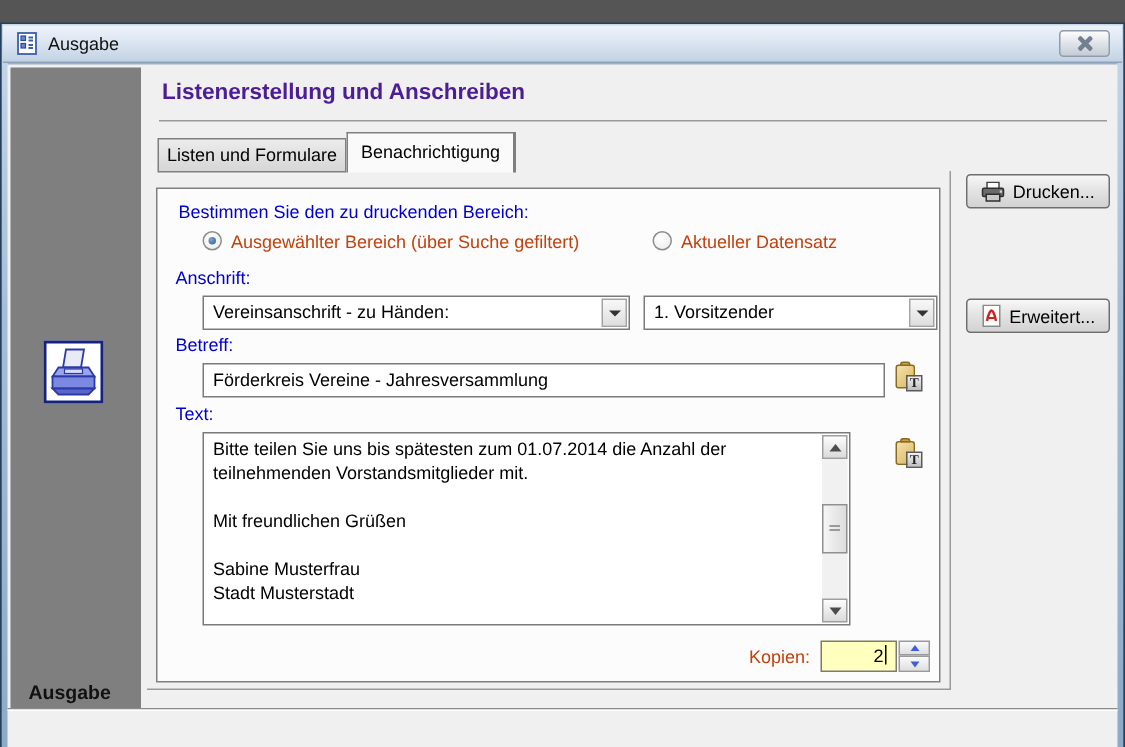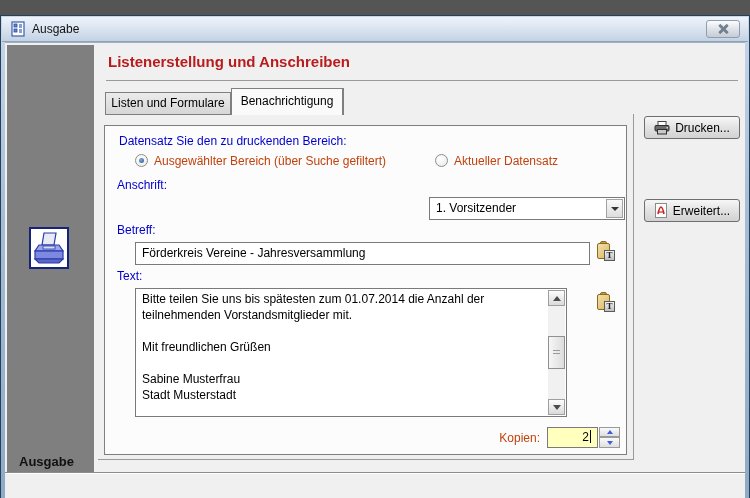--- a/index.html
+++ b/index.html
@@ -25,21 +25,21 @@
   .close-x::before,.close-x::after{content:"";position:absolute;left:4px;top:-1px;width:3px;height:12px;background:#72808f;border-radius:1px;}
   .close-x::before{transform:rotate(45deg);}
   .close-x::after{transform:rotate(-45deg);}
   
   .client{position:absolute;left:4px;right:4px;top:26px;bottom:5px;background:#f0f0f0;border-top:1px solid #9db0c4;}
   
   .sidebar{position:absolute;left:2px;top:2px;width:87px;height:427px;background:#7f7f7f;}
   .printer-tile{position:absolute;left:22px;top:182px;width:40px;height:42px;background:#fff;border:2px solid #15237d;}
   .sidebar-caption{position:absolute;left:12px;bottom:3px;font-weight:bold;font-size:13px;color:#111;}
   
-  .page-title{position:absolute;left:103px;top:10px;font-size:15px;font-weight:bold;color:#b91c1c;}
+  .page-title{position:absolute;left:103px;top:10px;font-size:15px;font-weight:bold;color:#4c1d95;}
   .head-rule{position:absolute;left:101px;top:37px;width:632px;height:1px;background:#9a9a9a;}
   
   .tab{position:absolute;text-align:center;line-height:21px;}
   .tab-inactive{left:100px;top:49px;width:126px;height:23px;background:linear-gradient(#ececec,#d6d6d6);border:1px solid #7f7f7f;}
   .tab-active{left:226px;top:45px;width:113px;height:27px;background:#fafafa;border:1px solid #7f7f7f;border-bottom:none;line-height:25px;z-index:2;border-right-width:2px;}
   
   .panel-vline{position:absolute;left:628px;top:71px;width:1px;height:346px;background:#9a9a9a;}
   .panel-hline{position:absolute;left:93px;top:416px;width:536px;height:1px;background:#9a9a9a;}
   
   .groupbox{position:absolute;left:99px;top:82px;width:523px;height:330px;background:#fcfcfc;border:1px solid #7f7f7f;}
@@ -135,29 +135,35 @@
     <div class="page-title">Listenerstellung und Anschreiben</div>
     <div class="head-rule"></div>
 
     <div class="tab tab-inactive">Listen und Formulare</div>
     <div class="tab tab-active">Benachrichtigung</div>
 
     <div class="panel-vline"></div>
     <div class="panel-hline"></div>
 
     <div class="groupbox">
-      <div class="blue-label" style="left:14px;top:8px;">Datensatz Sie den zu druckenden Bereich:</div>
+      <div class="blue-label" style="left:14px;top:8px;">Bestimmen Sie den zu druckenden Bereich:</div>
 
       <div class="radio sel" style="left:30px;top:28px;"></div>
       <div class="plain-label" style="left:49px;top:28px;">Ausgewählter Bereich (über Suche gefiltert)</div>
       <div class="radio" style="left:330px;top:28px;"></div>
       <div class="plain-label" style="left:349px;top:28px;">Aktueller Datensatz</div>
 
       <div class="blue-label" style="left:12px;top:52px;">Anschrift:</div>
 
+      <div class="combo" style="left:30px;top:71px;width:285px;height:23px;">
+        <span>Vereinsanschrift - zu Händen:</span>
+        <span class="combo-btn">
+            <span class="tri-down"></span>
+          </span>
+      </div>
       <div class="combo" style="left:324px;top:71px;width:196px;height:23px;">
         <span>1. Vorsitzender</span>
         <span class="combo-btn">
             <span class="tri-down"></span>
           </span>
       </div>
 
       <div class="blue-label" style="left:12px;top:97px;">Betreff:</div>
       <div class="textinput" style="left:30px;top:116px;width:455px;height:23px;">Förderkreis Vereine - Jahresversammlung</div>
       <div class="clip-icon" style="left:492px;top:115px;">

